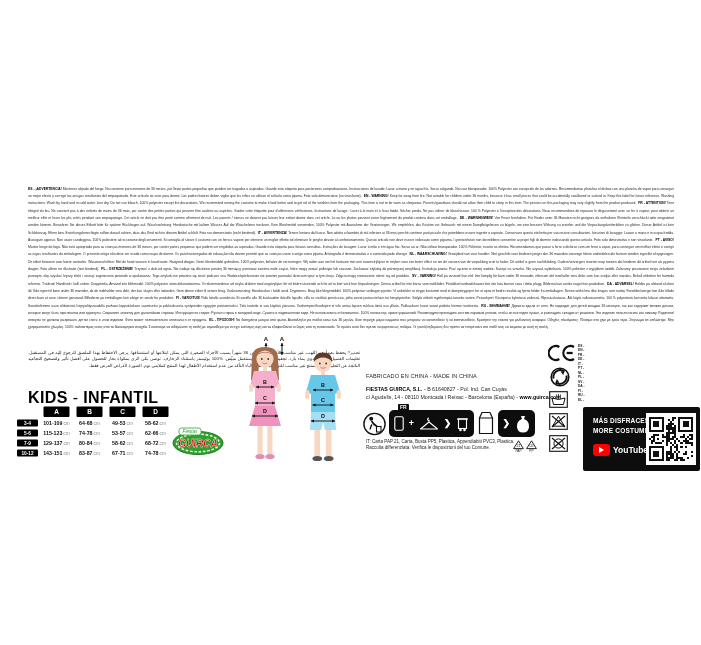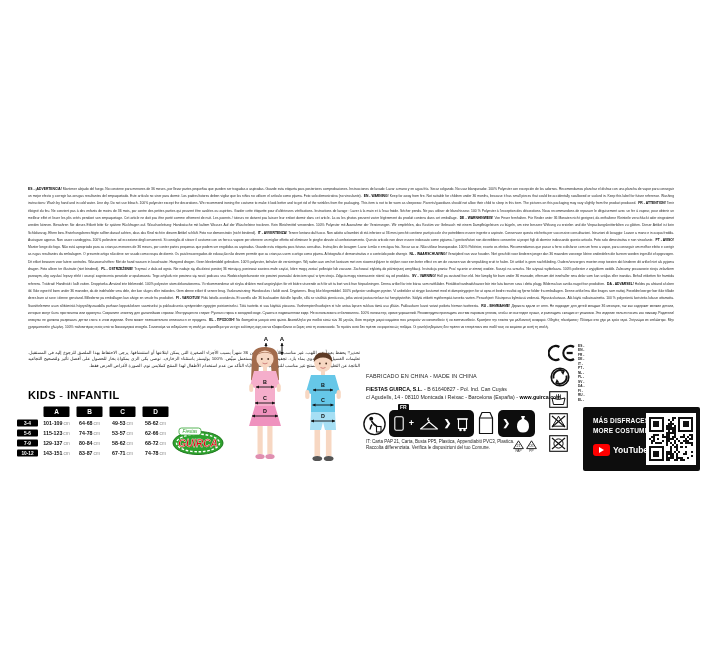--- a/index.html
+++ b/index.html
@@ -13,21 +13,21 @@
   .seg{margin-right:2px;}
   .seg::after{content:" ";}
   .seg b{color:#000;}
 
   
   .ar-wrap{position:absolute;left:28px;top:349px;width:332px;height:36px;overflow:hidden;}
   .ar-inner{width:664px;transform:scale(.5);transform-origin:0 0;direction:rtl;
             font-size:8.8px;line-height:13.2px;text-align:justify;color:#262626;}
 
   
-  .chart-title{position:absolute;left:28px;top:389px;font-size:11px;letter-spacing:.4px;color:#000;}
+  .chart-title{position:absolute;left:28px;top:389px;font-size:16px;letter-spacing:.4px;color:#000;}
   .chart-title .t1{font-weight:700;}
   .chart-title .t2{font-weight:700;}
   .tbl-wrap{position:absolute;left:17px;top:405px;width:165px;height:56px;}
   .tbl{width:330px;transform:scale(.5);transform-origin:0 0;}
   .thead,.trow{display:grid;grid-template-columns:46px 66px 66px 66px 66px;align-items:center;}
   .thead{height:26px;}
   .trow{height:20px;}
   .hbox{width:52px;height:21px;margin:0 auto;background:#000;color:#fff;border-radius:2px;
         display:flex;align-items:center;justify-content:center;font-size:13px;font-weight:700;}
   .szbox{width:42px;height:14px;background:#000;color:#fff;border-radius:2px;

